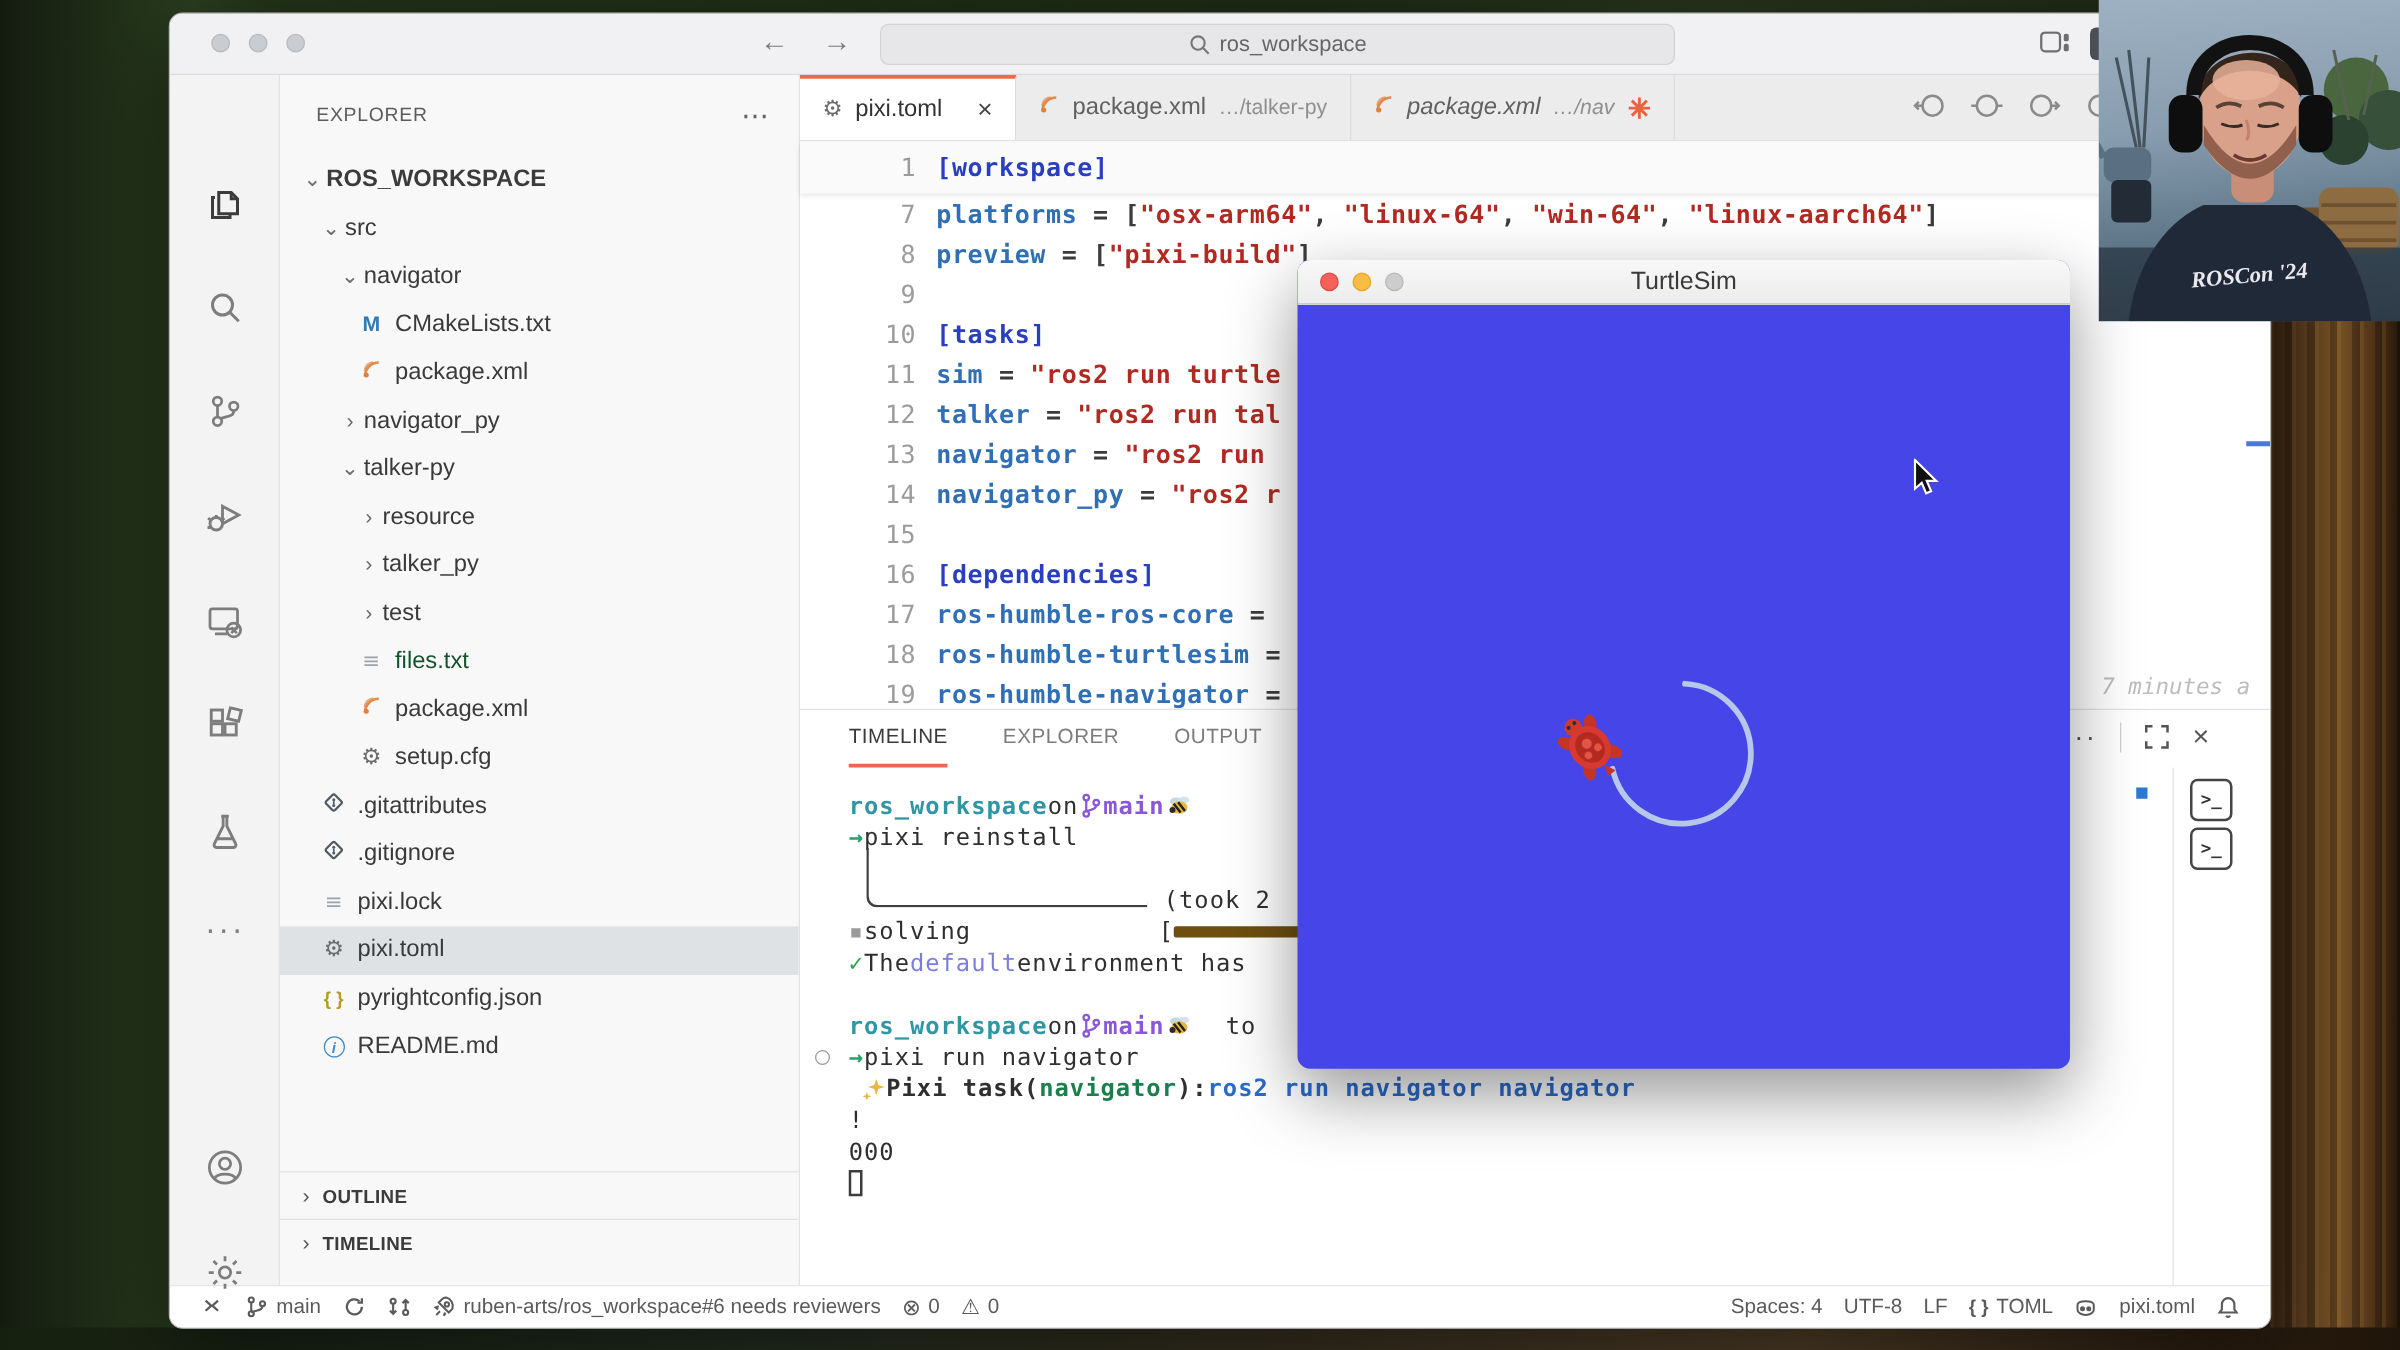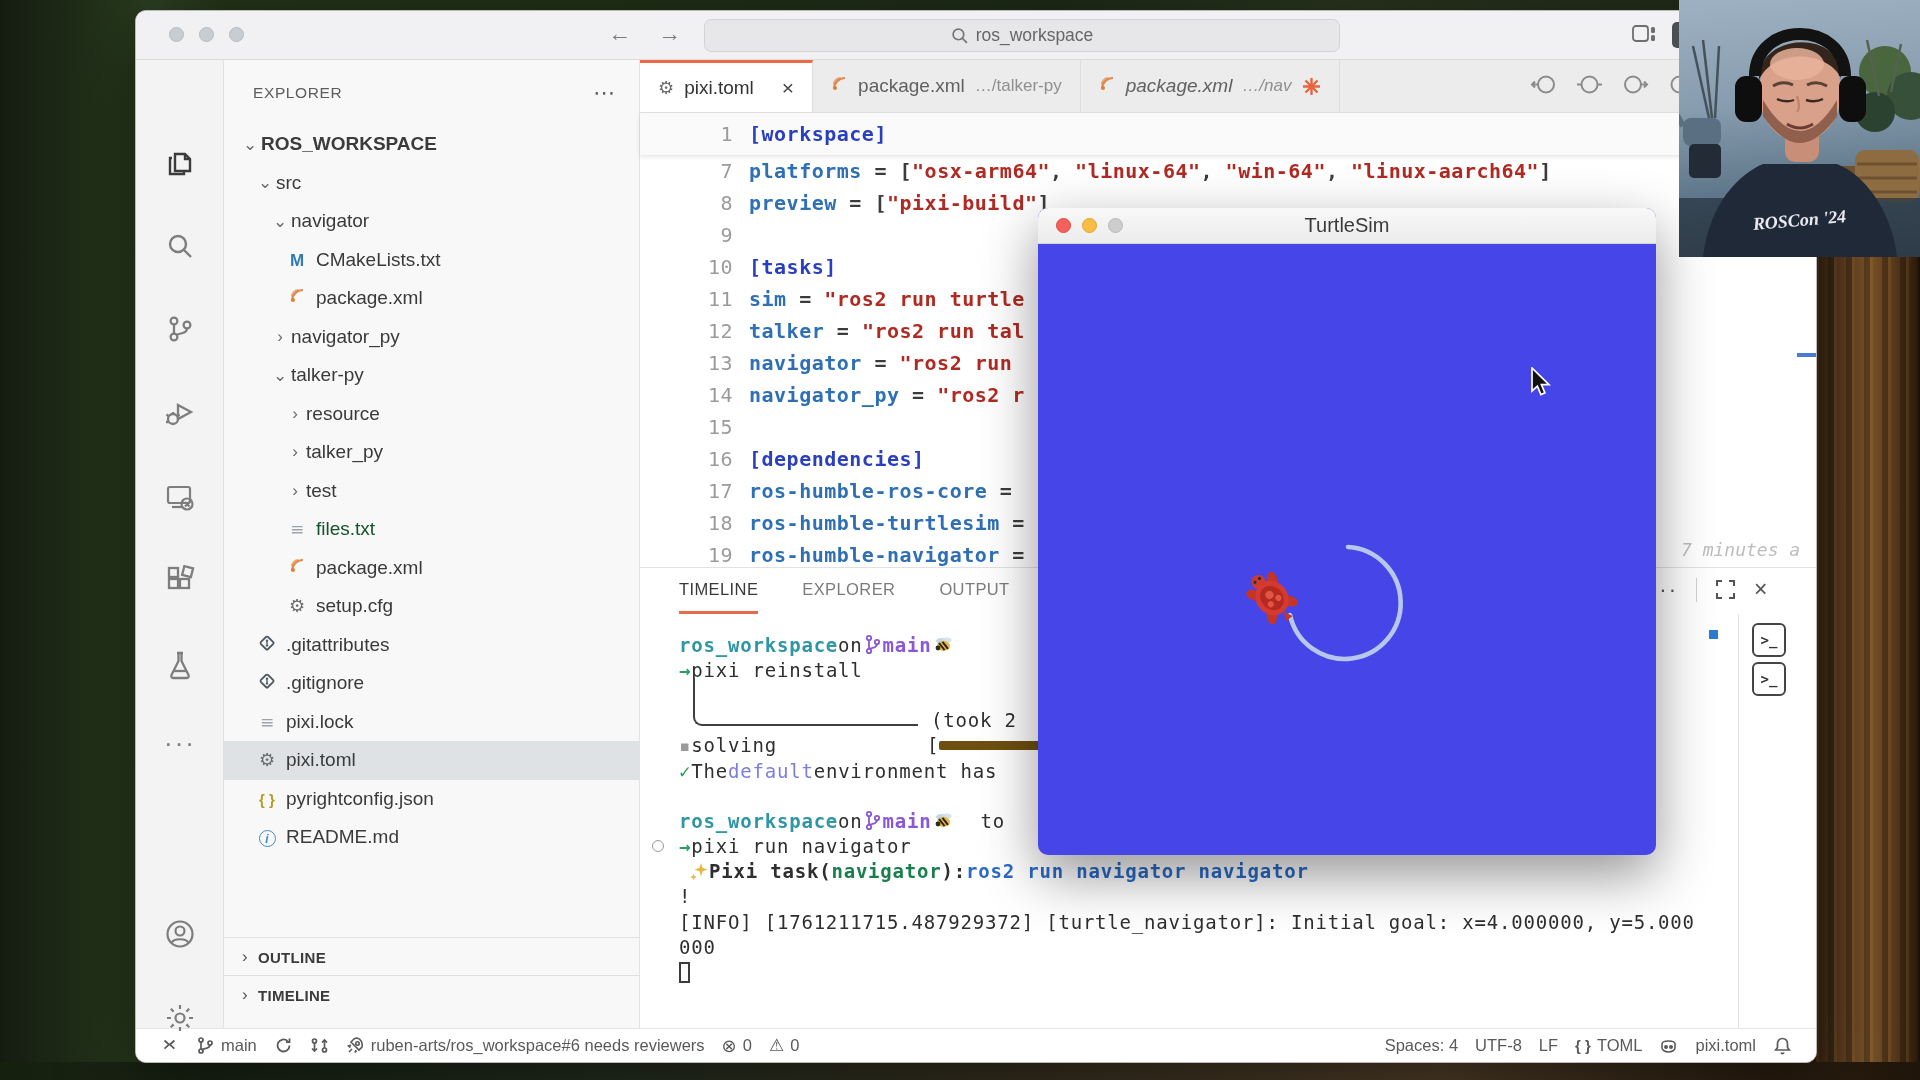--- a/index.html
+++ b/index.html
@@ -535,23 +535,20 @@
                 </svg>
                 <span class=""> </span>
                 <span class="b">Pixi task </span>
                 <span class="b">(</span>
                 <span class="t-tgreen b">navigator</span>
                 <span class="b">): </span>
                 <span class="t-blue b">ros2 run navigator navigator</span>
               </div>
               <div class="tline">
                 <span class="">!</span>
-              </div>
-              <div class="tline">
-                <span class="">[INFO] [1761211715.487929372] [turtle_navigator]: Initial goal: x=4.000000, y=5.000</span>
               </div>
               <div class="tline">
                 <span class="">000</span>
               </div>
               <div class="tline">
                 <span class="tcur"></span>
               </div>
             </div>
           <div id="tcorner"></div>
         </div>

